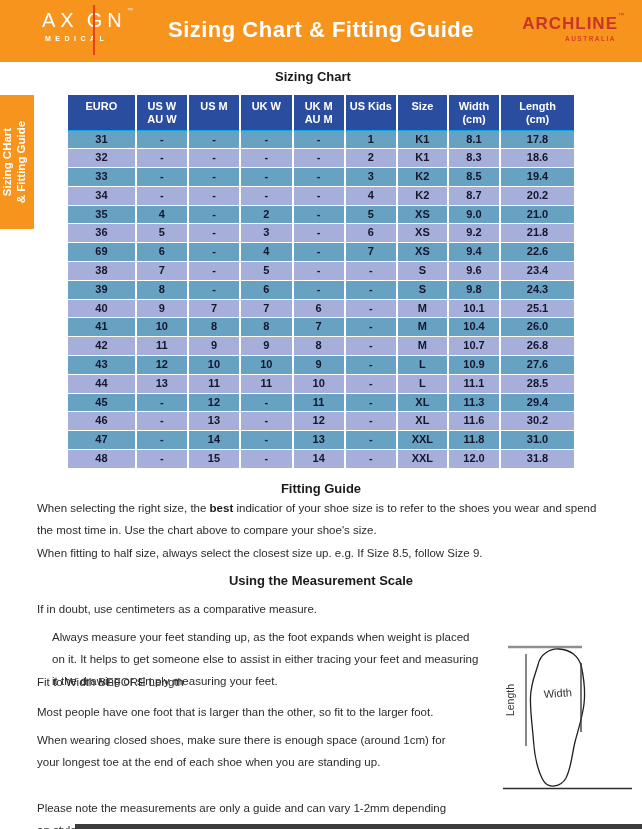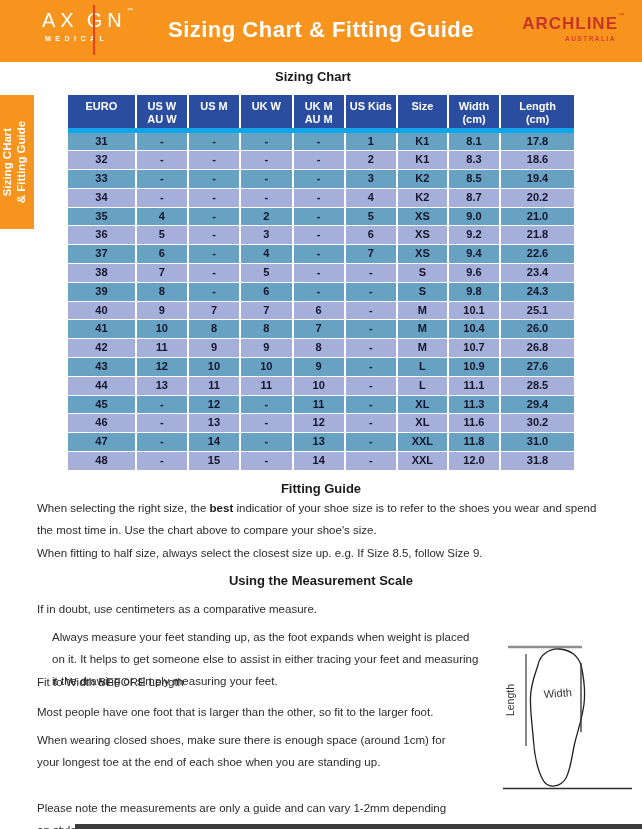--- a/index.html
+++ b/index.html
@@ -46,21 +46,21 @@
     position:absolute; left:0; right:16px; top:69px; text-align:center;
     font-size:13px; font-weight:700; color:#1a1a1a;
   }
   .size-table {
     position:absolute; left:68px; top:95px; width:506px;
     border-collapse:collapse; table-layout:fixed;
   }
   .size-table th {
     background:#2B4D9F; color:#ffffff; font-size:11px; font-weight:700;
     text-align:center; vertical-align:top; padding-top:5px; height:35px;
-    line-height:13px; border-right:2px solid #ffffff; border-bottom:5px solid #0ea5e9;
+    line-height:13px; border-right:2px solid #ffffff; border-bottom:1px solid #0ea5e9;
   }
   .size-table td {
     font-size:11px; font-weight:700; color:#15152c; text-align:center;
     height:17.8px; line-height:17.8px;
     border-right:2px solid #ffffff; border-bottom:1px solid #ffffff;
   }
   .size-table th:last-child, .size-table td:last-child { border-right:none; }
   .size-table tr.row-a td { background:#68A2C3; }
   .size-table tr.row-b td { background:#A6AFD9; }
 
@@ -217,21 +217,21 @@
           <td>5</td>
           <td>-</td>
           <td>3</td>
           <td>-</td>
           <td>6</td>
           <td>XS</td>
           <td>9.2</td>
           <td>21.8</td>
         </tr>
         <tr class="row-a">
-          <td>37</td>
+          <td>69</td>
           <td>6</td>
           <td>-</td>
           <td>4</td>
           <td>-</td>
           <td>7</td>
           <td>XS</td>
           <td>9.4</td>
           <td>22.6</td>
         </tr>
         <tr class="row-b">

